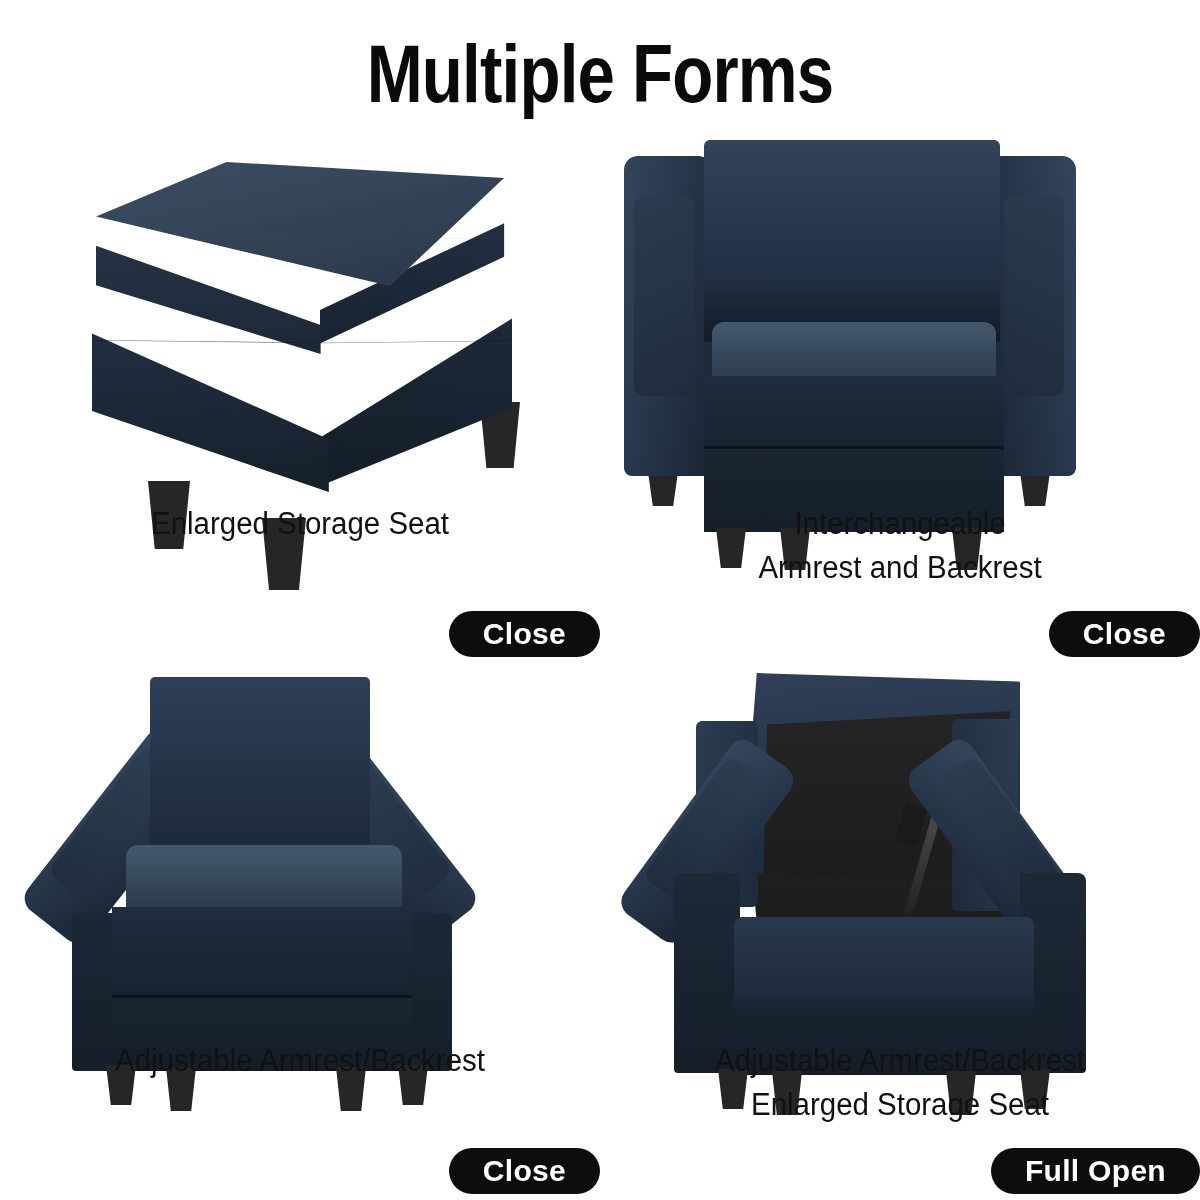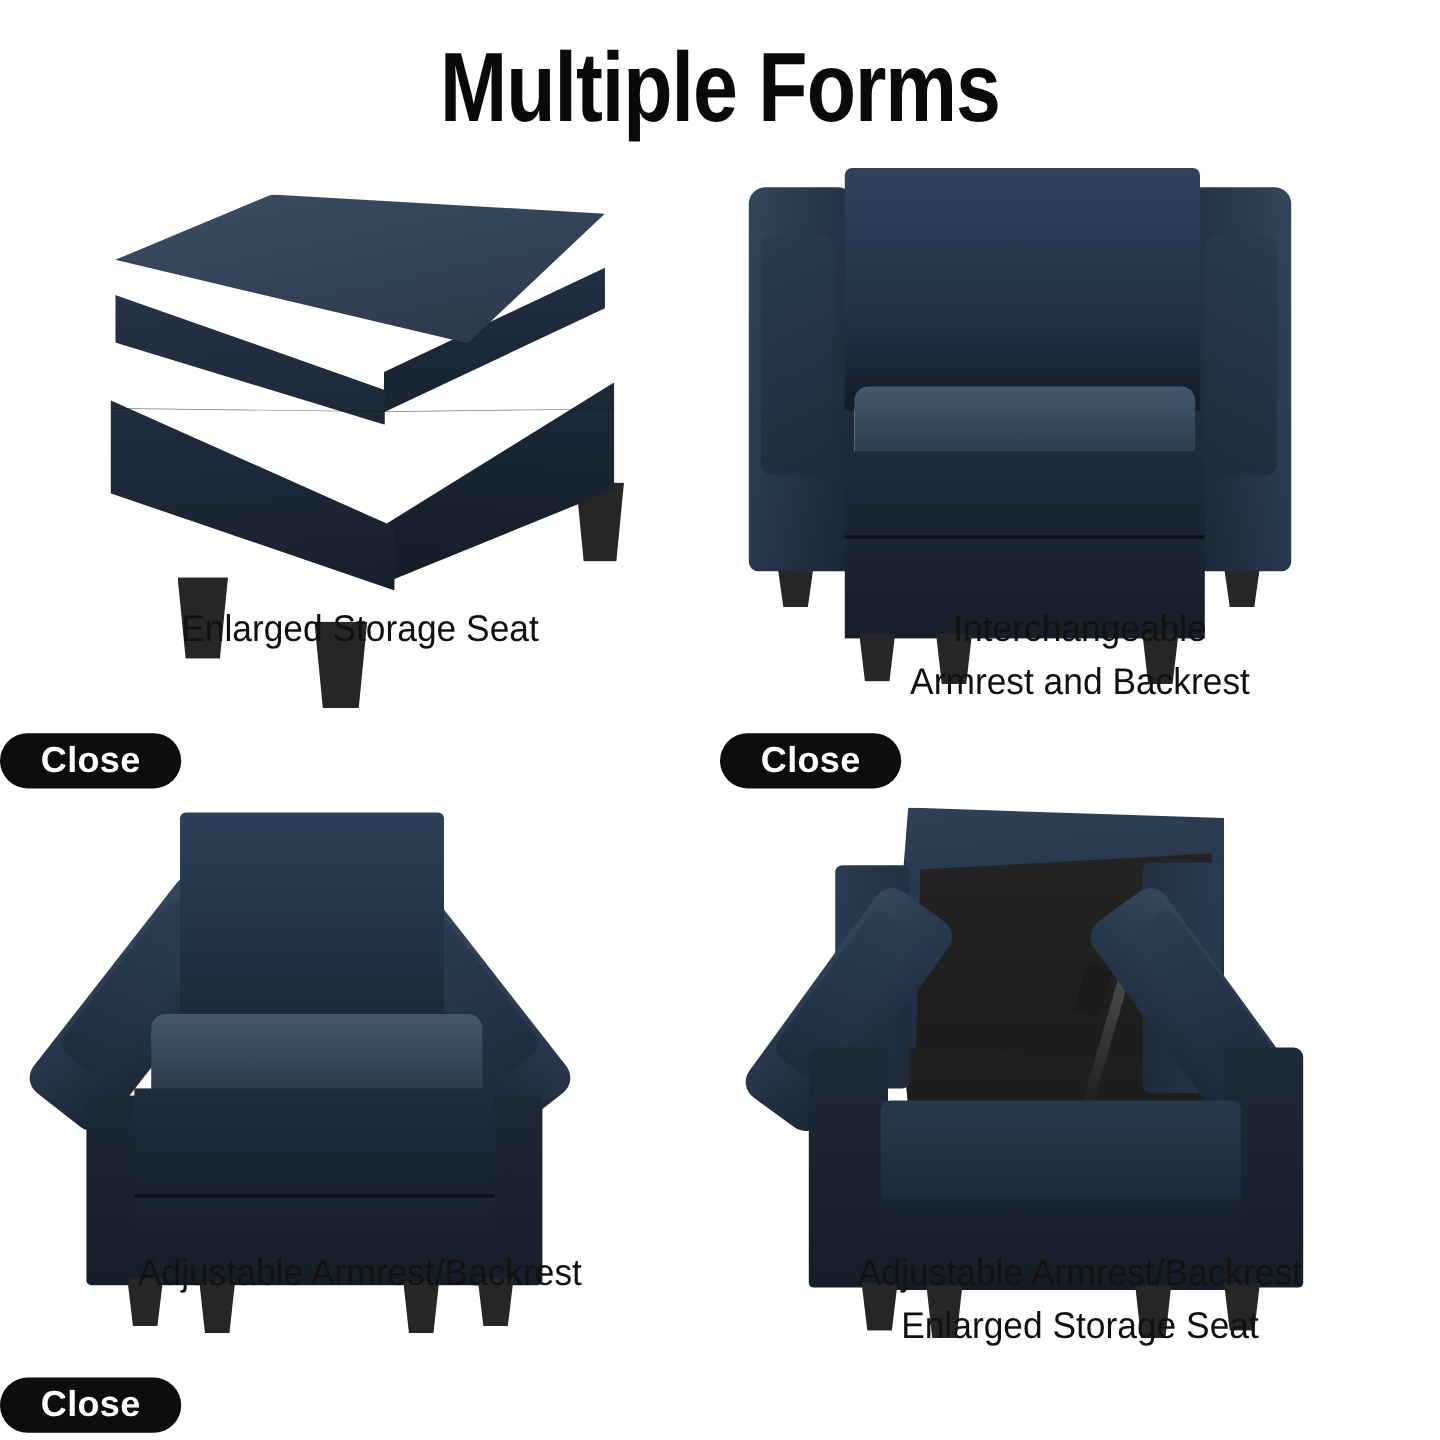--- a/index.html
+++ b/index.html
@@ -73,21 +73,21 @@
     transform: scaleX(0.95);
     transform-origin: center top;
     white-space: pre-line;
   }
 
   .badge-wrap {
     position: absolute;
     left: 0;
     top: 485px;
     width: 600px;
-    text-align: left;
+    text-align: right;
   }
   .panel.two-line .badge-wrap { top: 485px; }
 
   .badge {
     display: inline-block;
     background: #0d0d0d;
     color: #ffffff;
     font-family: "Liberation Sans", sans-serif;
     font-weight: bold;
     font-size: 30px;
@@ -373,16 +373,19 @@
           <div class="fab c4-front"></div>
           <div class="fab c4-plinth"></div>
           <div class="leg taper c4-legA"></div>
           <div class="leg taper c4-legB"></div>
           <div class="leg taper c4-legC"></div>
           <div class="leg taper c4-legD"></div>
         </div>
       </div>
       <div class="caption">Adjustable Armrest/Backrest
 Enlarged Storage Seat</div>
+      <div class="badge-wrap">
+        <span class="badge">Full Open</span>
+      </div>
     </div>
 
   </div>
 </div>
 
 </body></html>

